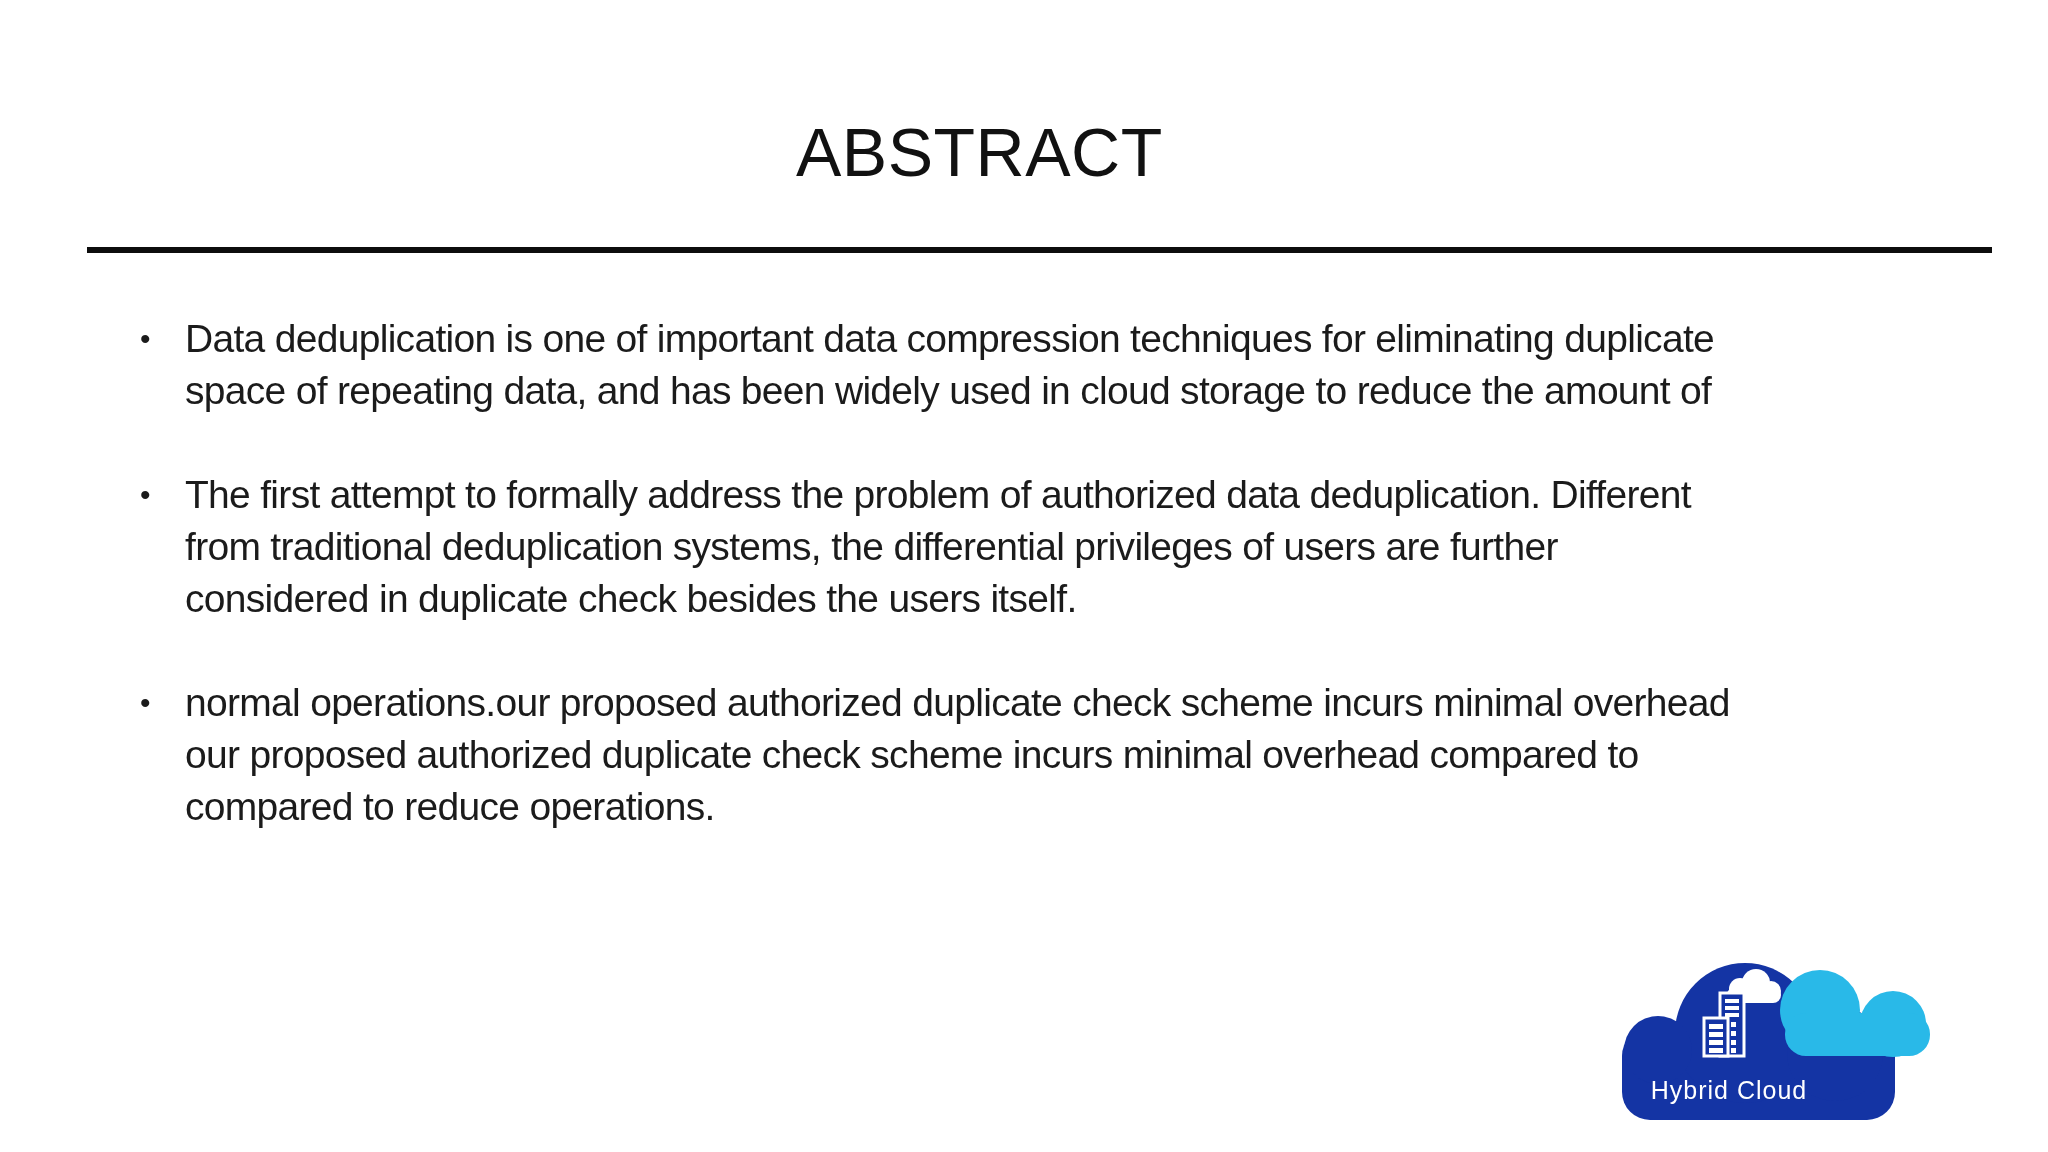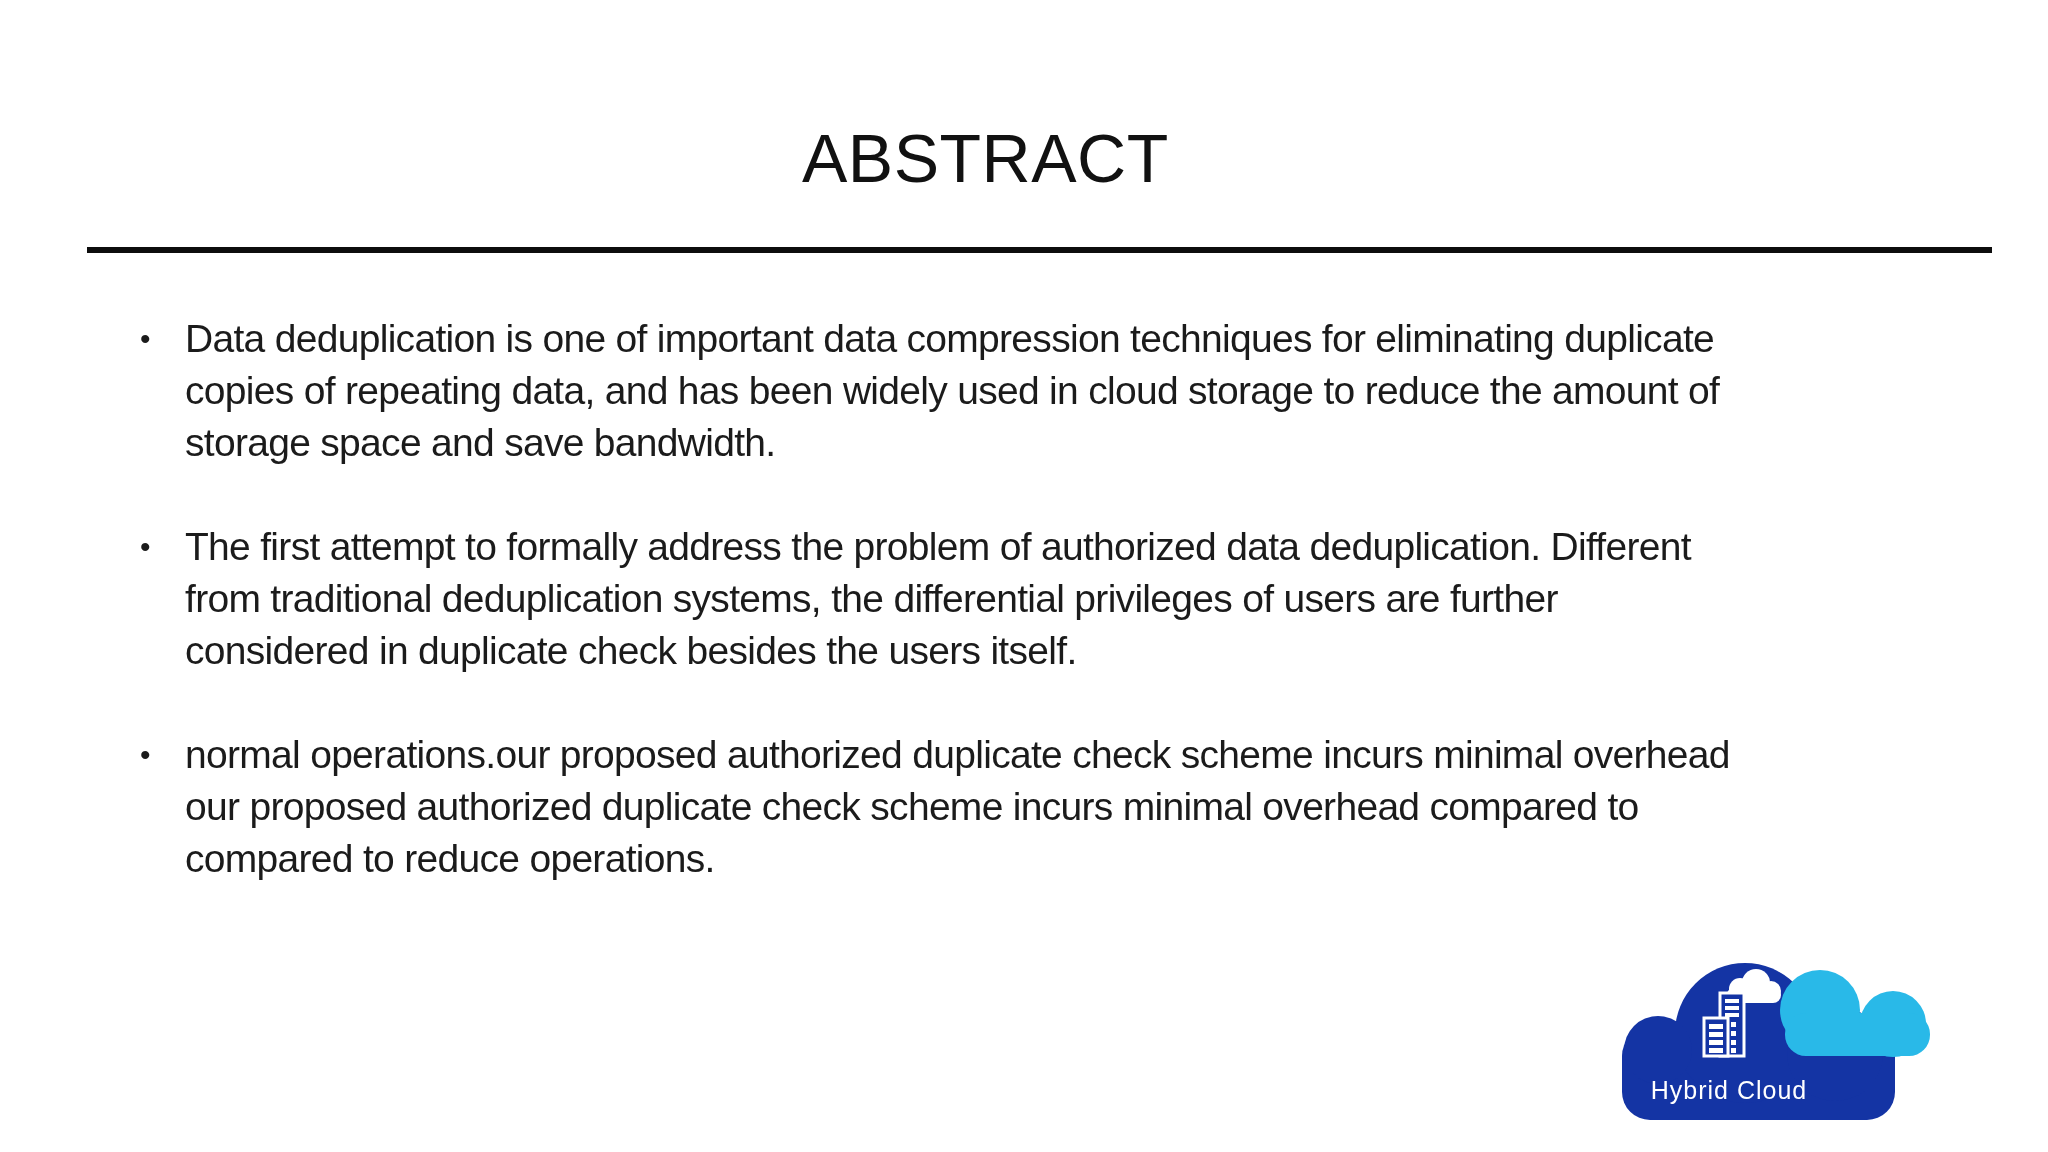--- a/index.html
+++ b/index.html
@@ -12,21 +12,21 @@
     width: 2048px;
     height: 1152px;
     background: #ffffff;
     overflow: hidden;
     font-family: "Liberation Sans", sans-serif;
   }
   .slide-title {
     position: absolute;
     left: 796px;
     top: 118px;
-    margin: 6px;
+    margin: 0;
     font-size: 68px;
     font-weight: 400;
     letter-spacing: 0.5px;
     line-height: 68px;
     color: #111111;
     white-space: nowrap;
   }
   .title-divider {
     position: absolute;
     left: 87px;
@@ -89,22 +89,21 @@
   <h1 class="slide-title">ABSTRACT</h1>
 
   <div class="title-divider"></div>
 
   <div class="bullet-list">
 
     <div class="bullet-item">
       <span class="bullet-marker">•</span>
       <div class="bullet-lines">
         <div class="bullet-line">Data deduplication is one of important data compression techniques for eliminating duplicate</div>
-        <div class="bullet-line">copies of repeating data, and has been widely used in cloud storage to reduce the amount of</div>
-        <div class="bullet-line">storage space and save bandwidth.</div>
+        <div class="bullet-line">space of repeating data, and has been widely used in cloud storage to reduce the amount of</div>
       </div>
     </div>
 
     <div class="bullet-item">
       <span class="bullet-marker">•</span>
       <div class="bullet-lines">
         <div class="bullet-line">The first attempt to formally address the problem of authorized data deduplication. Different</div>
         <div class="bullet-line">from traditional deduplication systems, the differential privileges of users are further</div>
         <div class="bullet-line">considered in duplicate check besides the users itself.</div>
       </div>

